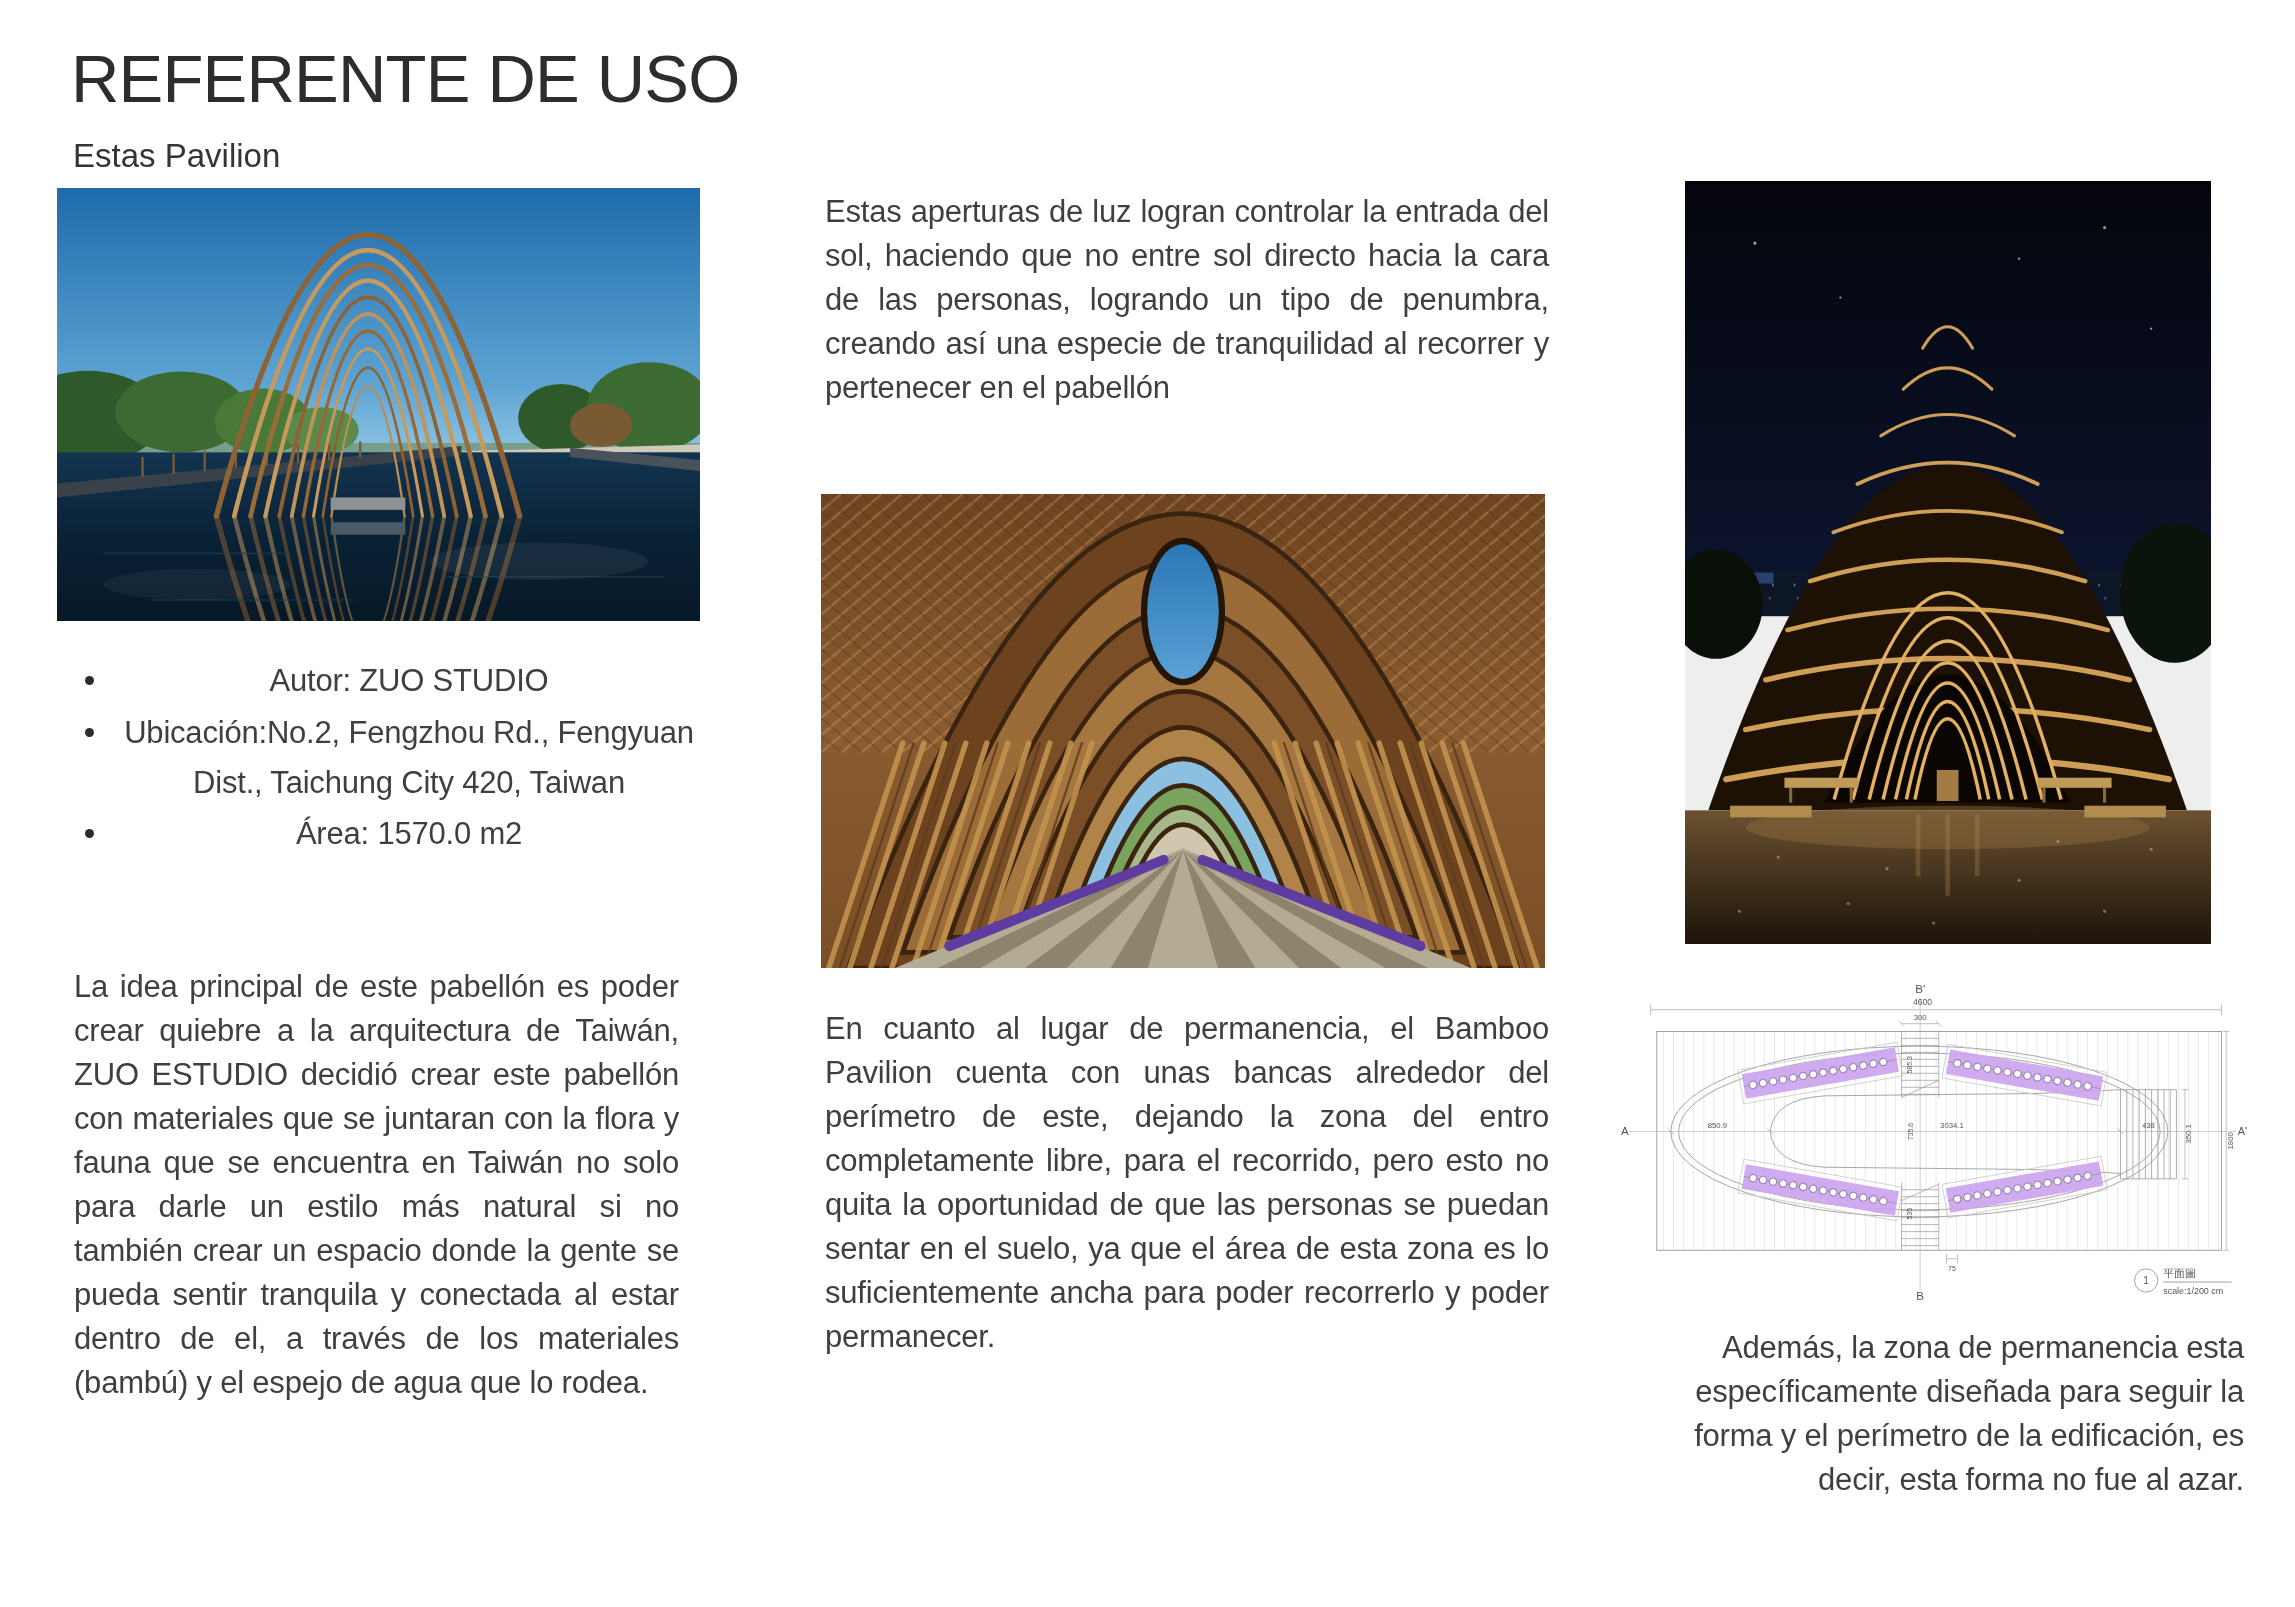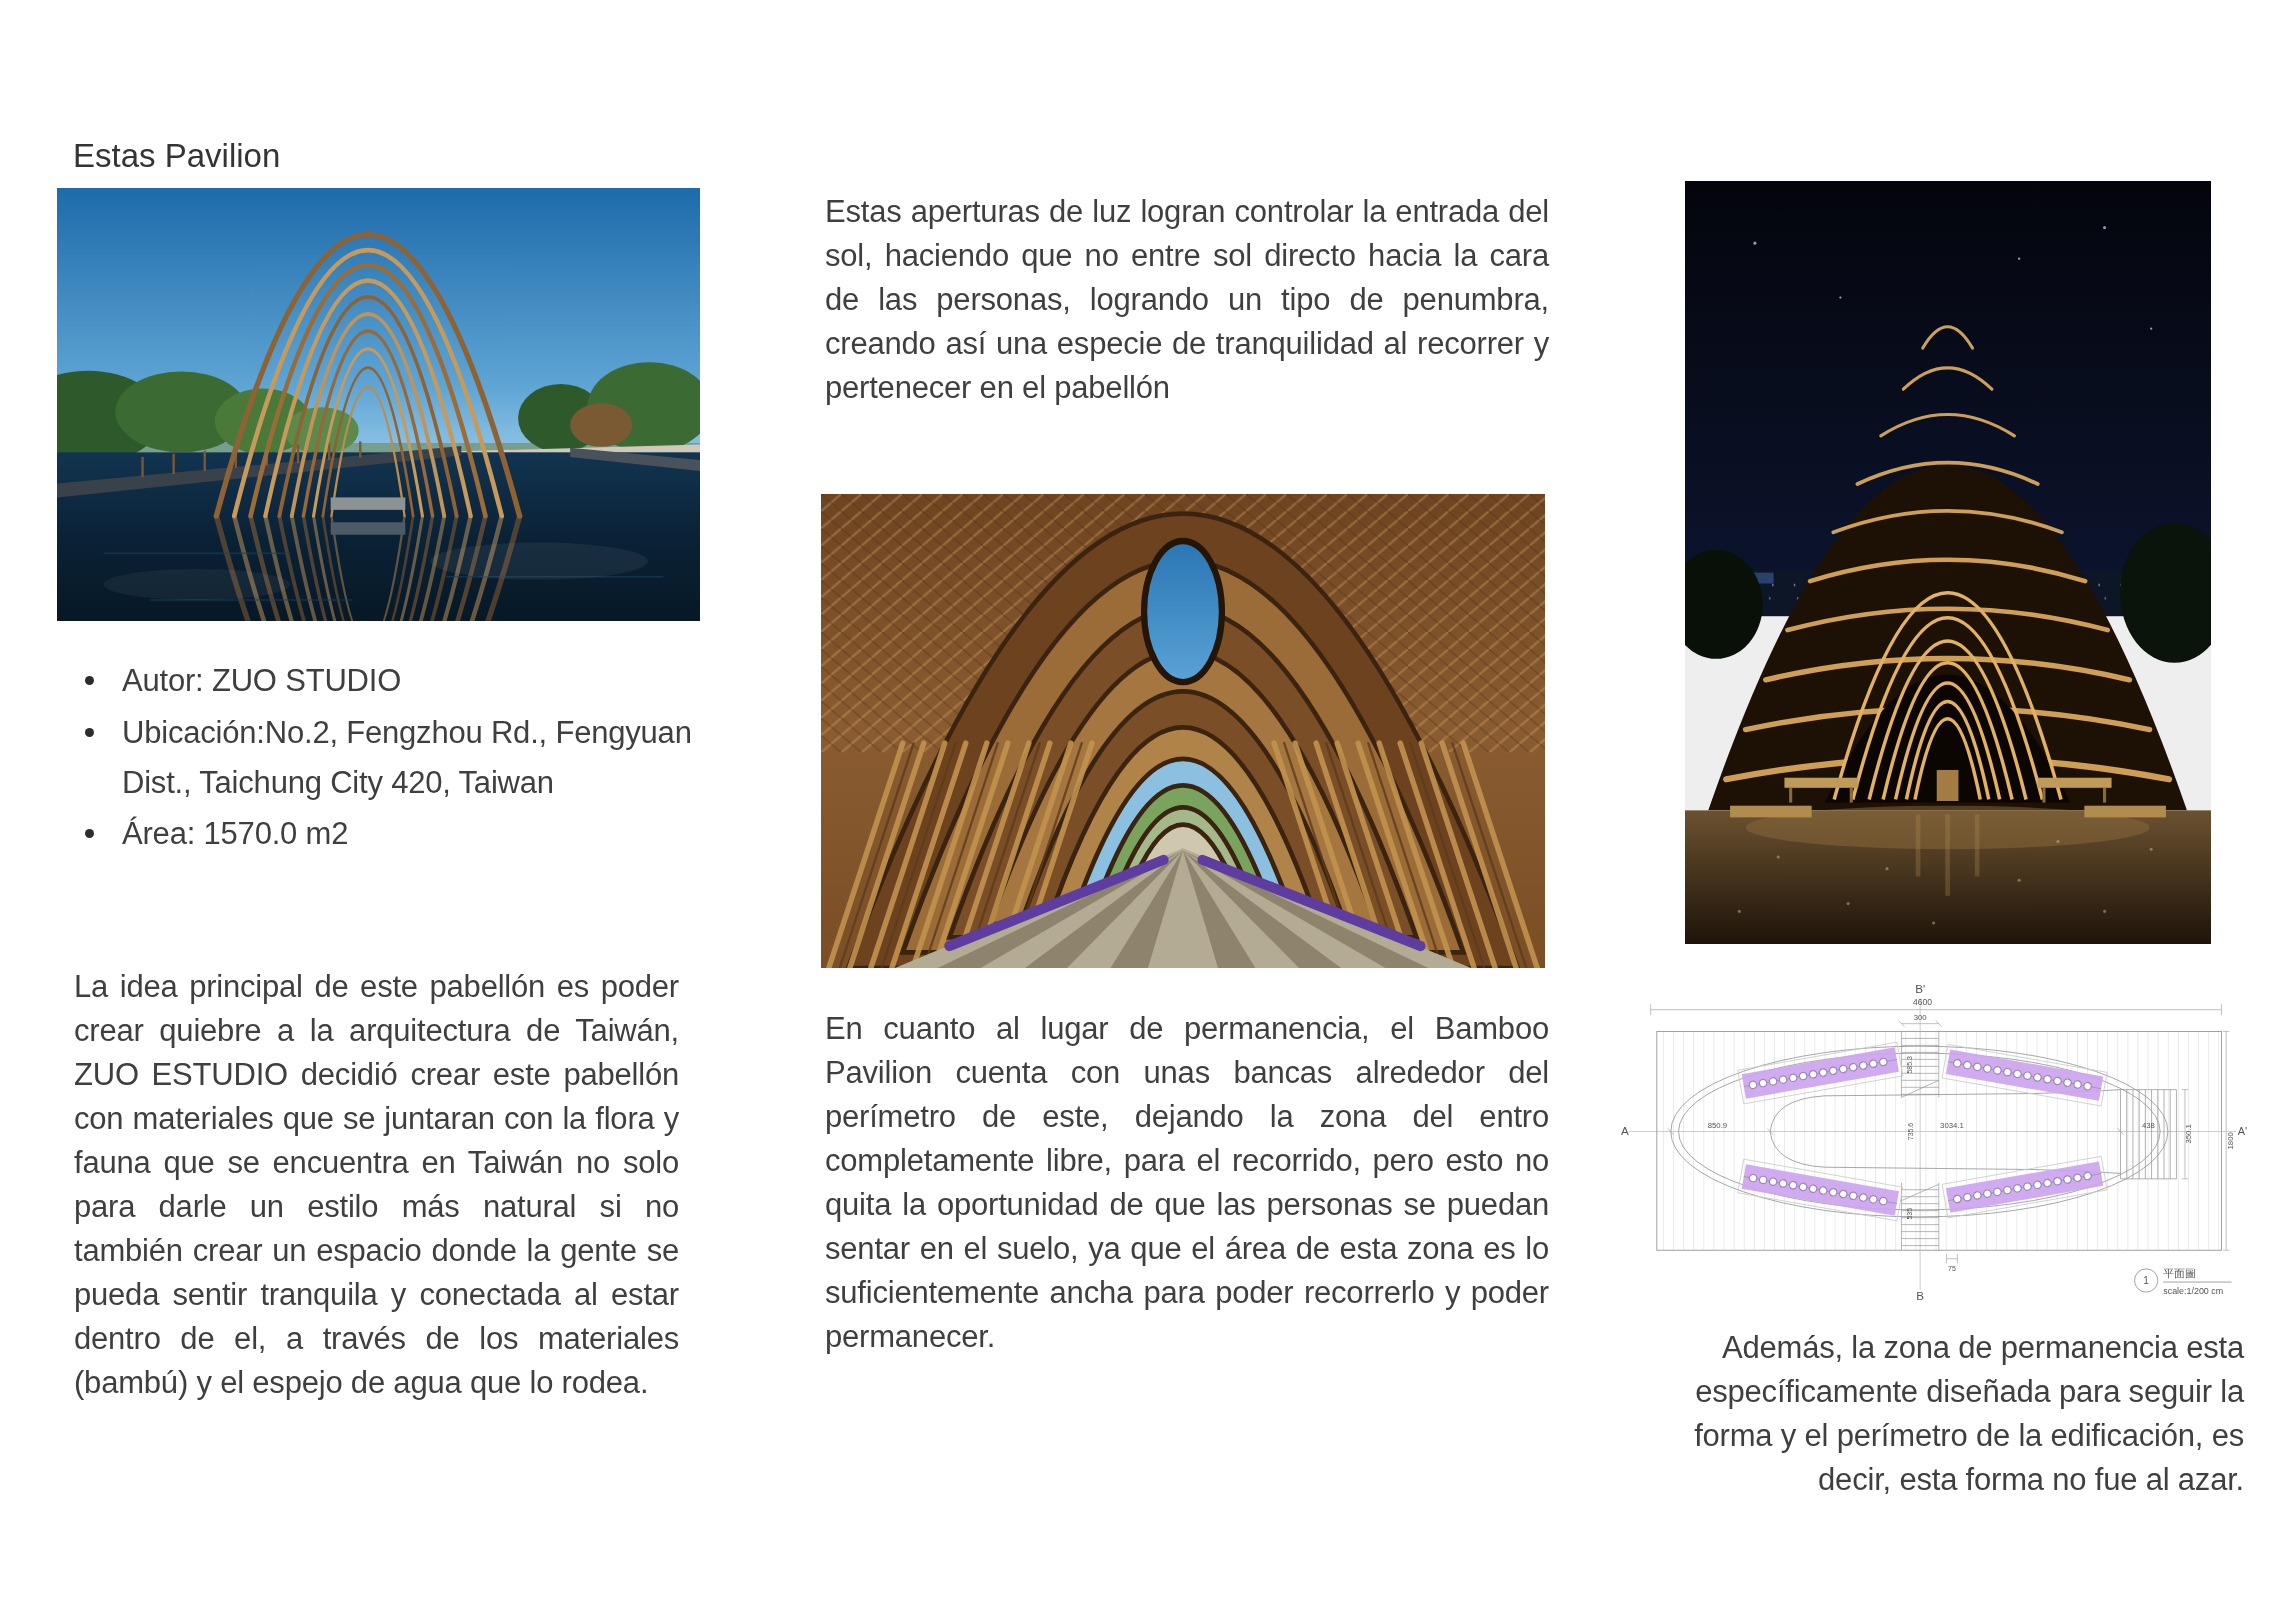--- a/index.html
+++ b/index.html
@@ -32,33 +32,34 @@
     text-align:justify;letter-spacing:-0.2px;
   }
   .left-par{left:74px;top:965px;width:605px;}
   .mid-par-top{left:825px;top:190px;width:724px;}
   .mid-par-bottom{left:825px;top:1007px;width:724px;}
   .right-par{left:1638px;top:1326px;width:606px;text-align:right;}
   .bullet-list{left:74px;top:656px;width:622px;}
   .bullet-item{
     position:relative;padding-left:48px;
     font-size:31px;line-height:50px;color:#3f3f3f;
-    letter-spacing:-0.2px;margin-bottom:1.6px;
+    letter-spacing:-0.2px;margin-bottom:1.6px;text-align:center;
   }
   .bullet-item::before{
     content:"";position:absolute;left:11px;top:20px;
     width:9.3px;height:9.3px;border-radius:50%;background:#2c2c2c;
   }
   .plan-text{fill:#555;font-family:"Liberation Sans",sans-serif;}
 </style>
 </head>
 <body>
 
 <div class="page">
 
+  <div class="abs page-title">REFERENTE DE USO</div>
   <div class="abs page-subtitle">Estas Pavilion</div>
 
   <figure class="abs photo day-photo" style="margin:0">
     <svg viewBox="0 0 827 557" preserveAspectRatio="none">
       <defs>
         <linearGradient id="skyG" x1="0" y1="0" x2="0" y2="1">
           <stop offset="0" stop-color="#1e6bab"></stop>
             <stop offset="0.75" stop-color="#5ea5d4"></stop>
             <stop offset="1" stop-color="#8ec3e4"></stop>
         </linearGradient>

